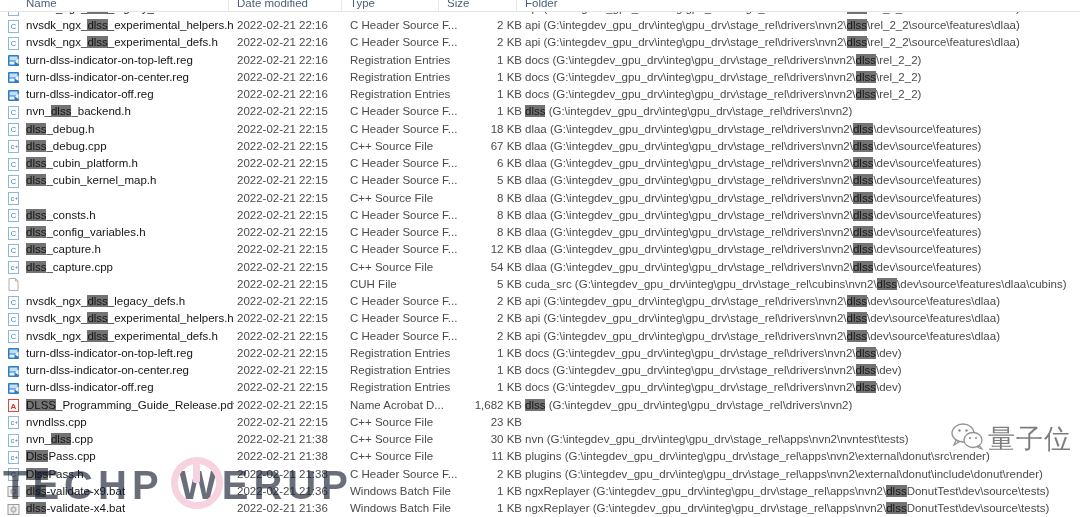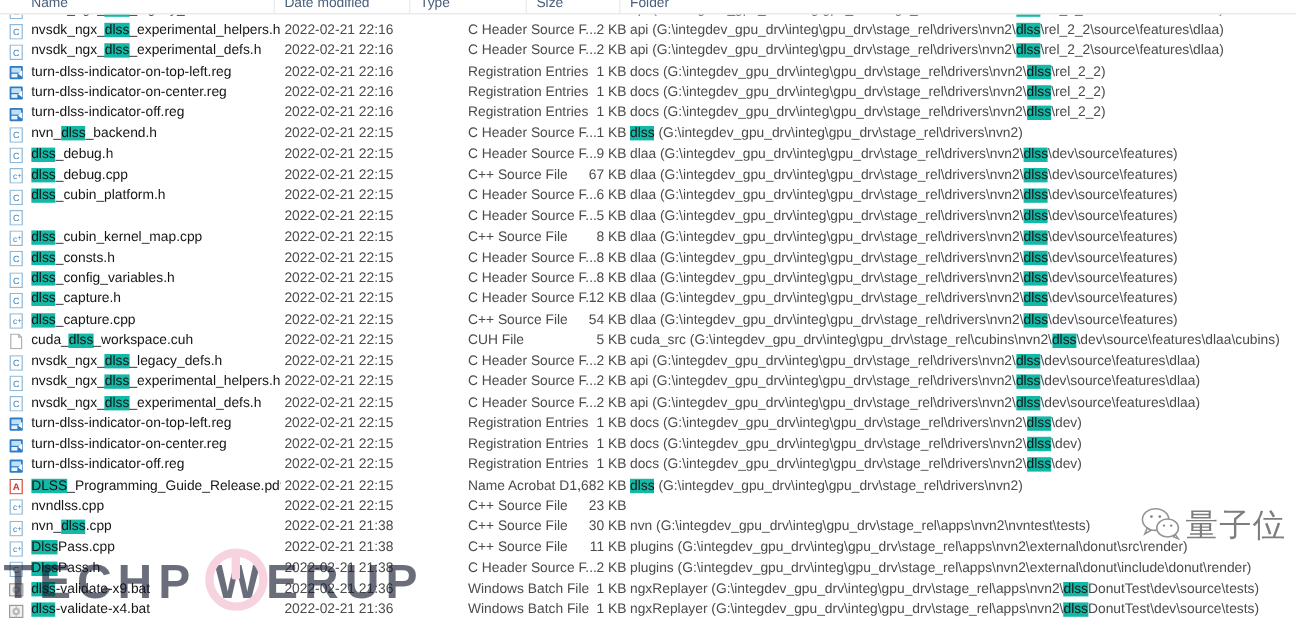--- a/index.html
+++ b/index.html
@@ -69,26 +69,26 @@
     position: absolute;
     top: 0;
     font-size: 11.5px;
     line-height: 17.25px;
     color: #1a1a1a;
     white-space: nowrap;
     overflow: hidden;
   }
   .c-name  { left: 26px;  max-width: 208px; color: #151515; }
   .c-date  { left: 237px; color: #4b4b4b; }
-  .c-type  { left: 350px; color: #4b4b4b; margin-left: 40px; }
+  .c-type  { left: 350px; color: #4b4b4b; }
   .c-size  { left: 452px; width: 70px; text-align: right; color: #4b4b4b; }
   .c-folder{ left: 525px; color: #4b4b4b; max-width: 556px; }
 
   .hl {
-    background: #14b8a6;
+    background: #737373;
     color: #151515;
   }
 
   
   .icon {
     position: absolute;
     left: 7px;
     top: 2.5px;
     width: 13px;
     height: 13px;
@@ -267,21 +267,21 @@
       <div class="row">
         <span class="icon">
           <svg width="13" height="13" viewBox="0 0 13 13">
             <rect x="1.5" y="0.5" width="10" height="12" fill="#ffffff" stroke="#8fb8d8" stroke-width="1"></rect>
             <text x="6.5" y="9.3" font-size="7.5" font-family="Liberation Sans,sans-serif" fill="#3d7fb5" text-anchor="middle">C</text>
           </svg>
         </span>
         <div class="cell c-name"><span class="hl">dlss</span><span>_debug.h</span></div>
         <div class="cell c-date">2022-02-21 22:15</div>
         <div class="cell c-type">C Header Source F...</div>
-        <div class="cell c-size">9 KB</div>
+        <div class="cell c-size">18 KB</div>
         <div class="cell c-folder"><span>dlaa (G:\integdev_gpu_drv\integ\gpu_drv\stage_rel\drivers\nvn2\</span><span class="hl">dlss</span><span>\dev\source\features)</span></div>
       </div>
       <div class="row">
         <span class="icon">
           <svg width="13" height="13" viewBox="0 0 13 13">
             <rect x="1.5" y="0.5" width="10" height="12" fill="#ffffff" stroke="#8fb8d8" stroke-width="1"></rect>
             <text x="5.6" y="9.3" font-size="7" font-family="Liberation Sans,sans-serif" fill="#3d7fb5" text-anchor="middle">c</text>
             <text x="9.4" y="8.2" font-size="6" font-family="Liberation Sans,sans-serif" fill="#3d7fb5" text-anchor="middle">+</text>
           </svg>
         </span>
@@ -304,34 +304,34 @@
         <div class="cell c-size">6 KB</div>
         <div class="cell c-folder"><span>dlaa (G:\integdev_gpu_drv\integ\gpu_drv\stage_rel\drivers\nvn2\</span><span class="hl">dlss</span><span>\dev\source\features)</span></div>
       </div>
       <div class="row">
         <span class="icon">
           <svg width="13" height="13" viewBox="0 0 13 13">
             <rect x="1.5" y="0.5" width="10" height="12" fill="#ffffff" stroke="#8fb8d8" stroke-width="1"></rect>
             <text x="6.5" y="9.3" font-size="7.5" font-family="Liberation Sans,sans-serif" fill="#3d7fb5" text-anchor="middle">C</text>
           </svg>
         </span>
+        <div class="cell c-name"><span class="hl">dlss</span><span>_cubin_kernel_map.h</span></div>
         <div class="cell c-date">2022-02-21 22:15</div>
         <div class="cell c-type">C Header Source F...</div>
         <div class="cell c-size">5 KB</div>
         <div class="cell c-folder"><span>dlaa (G:\integdev_gpu_drv\integ\gpu_drv\stage_rel\drivers\nvn2\</span><span class="hl">dlss</span><span>\dev\source\features)</span></div>
       </div>
       <div class="row">
         <span class="icon">
           <svg width="13" height="13" viewBox="0 0 13 13">
             <rect x="1.5" y="0.5" width="10" height="12" fill="#ffffff" stroke="#8fb8d8" stroke-width="1"></rect>
             <text x="5.6" y="9.3" font-size="7" font-family="Liberation Sans,sans-serif" fill="#3d7fb5" text-anchor="middle">c</text>
             <text x="9.4" y="8.2" font-size="6" font-family="Liberation Sans,sans-serif" fill="#3d7fb5" text-anchor="middle">+</text>
           </svg>
         </span>
-        <div class="cell c-name"><span class="hl">dlss</span><span>_cubin_kernel_map.cpp</span></div>
         <div class="cell c-date">2022-02-21 22:15</div>
         <div class="cell c-type">C++ Source File</div>
         <div class="cell c-size">8 KB</div>
         <div class="cell c-folder"><span>dlaa (G:\integdev_gpu_drv\integ\gpu_drv\stage_rel\drivers\nvn2\</span><span class="hl">dlss</span><span>\dev\source\features)</span></div>
       </div>
       <div class="row">
         <span class="icon">
           <svg width="13" height="13" viewBox="0 0 13 13">
             <rect x="1.5" y="0.5" width="10" height="12" fill="#ffffff" stroke="#8fb8d8" stroke-width="1"></rect>
             <text x="6.5" y="9.3" font-size="7.5" font-family="Liberation Sans,sans-serif" fill="#3d7fb5" text-anchor="middle">C</text>
@@ -383,21 +383,20 @@
         <div class="cell c-size">54 KB</div>
         <div class="cell c-folder"><span>dlaa (G:\integdev_gpu_drv\integ\gpu_drv\stage_rel\drivers\nvn2\</span><span class="hl">dlss</span><span>\dev\source\features)</span></div>
       </div>
       <div class="row">
         <span class="icon">
           <svg width="13" height="13" viewBox="0 0 13 13">
             <path d="M2 0.5 L8.5 0.5 L11 3 L11 12.5 L2 12.5 Z" fill="#ffffff" stroke="#b0b0b0" stroke-width="1"></path>
             <path d="M8.5 0.5 L8.5 3 L11 3" fill="none" stroke="#b0b0b0" stroke-width="1"></path>
           </svg>
         </span>
-        <div class="cell c-name"><span>cuda_</span><span class="hl">dlss</span><span>_workspace.cuh</span></div>
         <div class="cell c-date">2022-02-21 22:15</div>
         <div class="cell c-type">CUH File</div>
         <div class="cell c-size">5 KB</div>
         <div class="cell c-folder"><span>cuda_src (G:\integdev_gpu_drv\integ\gpu_drv\stage_rel\cubins\nvn2\</span><span class="hl">dlss</span><span>\dev\source\features\dlaa\cubins)</span></div>
       </div>
       <div class="row">
         <span class="icon">
           <svg width="13" height="13" viewBox="0 0 13 13">
             <rect x="1.5" y="0.5" width="10" height="12" fill="#ffffff" stroke="#8fb8d8" stroke-width="1"></rect>
             <text x="6.5" y="9.3" font-size="7.5" font-family="Liberation Sans,sans-serif" fill="#3d7fb5" text-anchor="middle">C</text>

